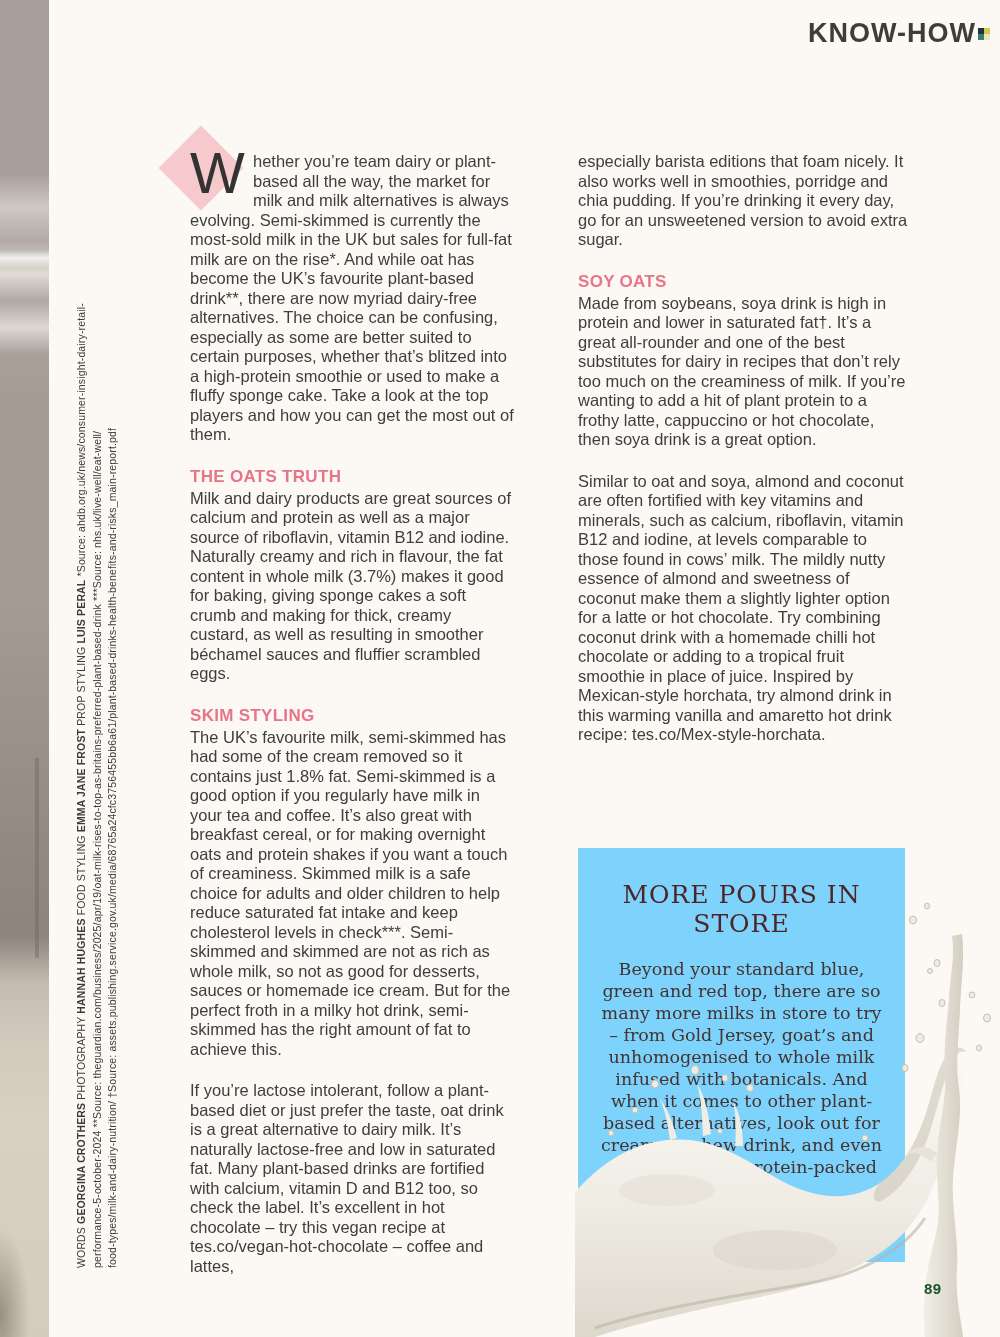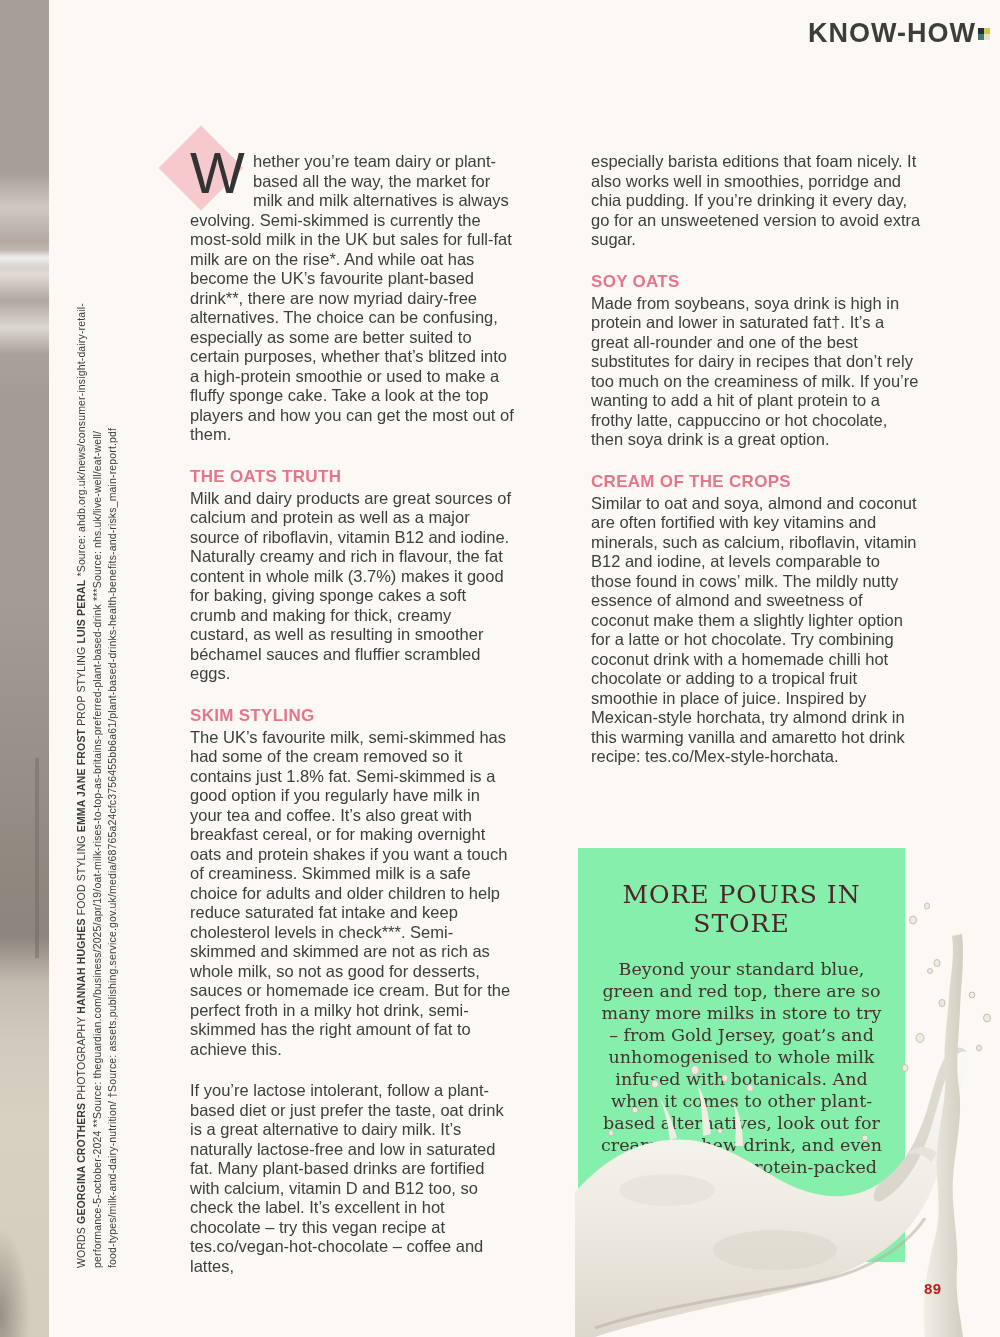--- a/index.html
+++ b/index.html
@@ -56,60 +56,60 @@
   .logo-icon { width:12px; height:12px; display:grid; grid-template-columns:6px 6px; grid-template-rows:6px 6px; }
   .logo-icon i { display:block; }
   .logo-icon i:nth-child(1){ background:#22313a; }
   .logo-icon i:nth-child(2){ background:#d6c84d; }
   .logo-icon i:nth-child(3){ background:#3d7c6c; }
   .logo-icon i:nth-child(4){ background:#e9e4c6; }
 
   
   .col { position:absolute; top:152px; font-size:16.5px; line-height:19.5px; }
   .col-left  { left:190px; width:324px; }
-  .col-right { left:578px; width:330px;margin-left:13px; }
+  .col-right { left:578px; width:330px; }
   .col p { margin:0 0 22px; }
   .col h3 {
     font-size:17px; font-weight:700; color:#e6758a;
     letter-spacing:.3px; margin:0 0 3px; line-height:19px;
   }
 
   
   .dropcap-wrap { position:relative; float:left; width:56px; height:41px; margin:3px 7px 0 0; }
   .diamond {
     position:absolute; left:-19px; top:-17px; width:60px; height:60px;
     background:#f6c9cc; transform:rotate(45deg); z-index:0;
   }
   .dropcap {
     position:absolute; left:0; top:-8px; z-index:1;
     font-size:58px; line-height:52px; font-weight:500; color:#333;
   }
 
   
   .promo {
     position:absolute; left:578px; top:848px; width:327px; height:414px;
-    background:#86efac;
+    background:#7dd3fc;
     font-family:"DejaVu Serif","Liberation Serif", serif;
     text-align:center;
   }
   .promo .promo-title {
     margin-top:32px; font-size:25px; letter-spacing:1px;
     color:#4f2428; font-weight:400;
   }
   .promo .promo-body {
     margin:20px auto 0; width:290px;
     font-size:17.5px; line-height:22px; color:#46322f;
   }
 
   
   .splash { position:absolute; left:575px; top:888px; width:430px; height:449px; pointer-events:none; }
 
   .page-number {
     position:absolute; left:924px; top:1280px;
-    font-size:15px; font-weight:700; color:#b91c1c; letter-spacing:.5px;
+    font-size:15px; font-weight:700; color:#14532d; letter-spacing:.5px;
   }
 </style>
 </head>
 <body>
 
 <div class="page">
 
   <div class="photo-strip">
     <div class="rim-light"></div>
     <div class="glass-line"></div>
@@ -148,21 +148,20 @@
 
     <p>If you’re lactose intolerant, follow a plant-based diet or just prefer the taste, oat drink is a great alternative to dairy milk. It’s naturally lactose-free and low in saturated fat. Many plant-based drinks are fortified with calcium, vitamin D and B12 too, so check the label. It’s excellent in hot chocolate – try this vegan recipe at tes.co/vegan-hot-chocolate – coffee and lattes,</p>
   </div>
 
   <div class="col col-right">
     <p>especially barista editions that foam nicely. It also works well in smoothies, porridge and chia pudding. If you’re drinking it every day, go for an unsweetened version to avoid extra sugar.</p>
 
     <h3>SOY OATS</h3>
     <p>Made from soybeans, soya drink is high in protein and lower in saturated fat†. It’s a great all-rounder and one of the best substitutes for dairy in recipes that don’t rely too much on the creaminess of milk. If you’re wanting to add a hit of plant protein to a frothy latte, cappuccino or hot chocolate, then soya drink is a great option.</p>
 
-    <h3>CREAM OF THE CROPS</h3>
     <p>Similar to oat and soya, almond and coconut are often fortified with key vitamins and minerals, such as calcium, riboflavin, vitamin B12 and iodine, at levels comparable to those found in cows’ milk. The mildly nutty essence of almond and sweetness of coconut make them a slightly lighter option for a latte or hot chocolate. Try combining coconut drink with a homemade chilli hot chocolate or adding to a tropical fruit smoothie in place of juice. Inspired by Mexican-style horchata, try almond drink in this warming vanilla and amaretto hot drink recipe: tes.co/Mex-style-horchata.</p>
   </div>
 
   <div class="promo">
     <div class="promo-title">MORE POURS IN STORE</div>
     <div class="promo-body">Beyond your standard blue, green and red top, there are so many more milks in store to try – from Gold Jersey, goat’s and unhomogenised to whole milk infused with botanicals. And when it comes to other plant-based alternatives, look out for creamy cashew drink, and even pea drink for a protein-packed option.</div>
   </div>
 
   <svg class="splash" viewBox="0 0 430 449" xmlns="http://www.w3.org/2000/svg">
     <defs>

